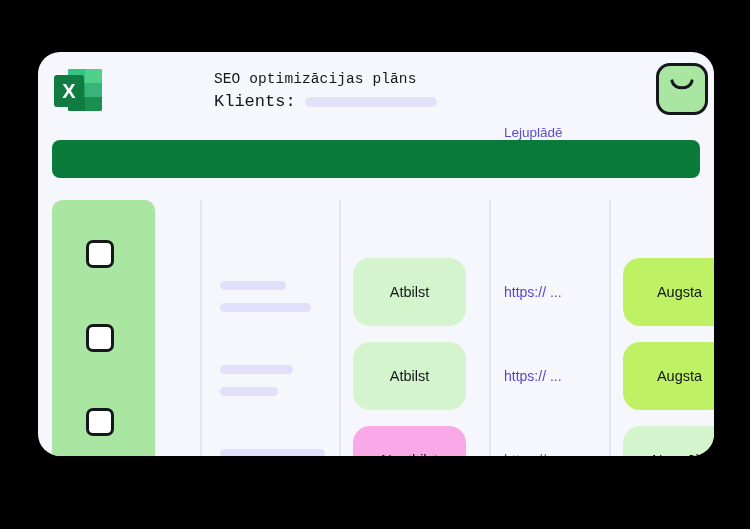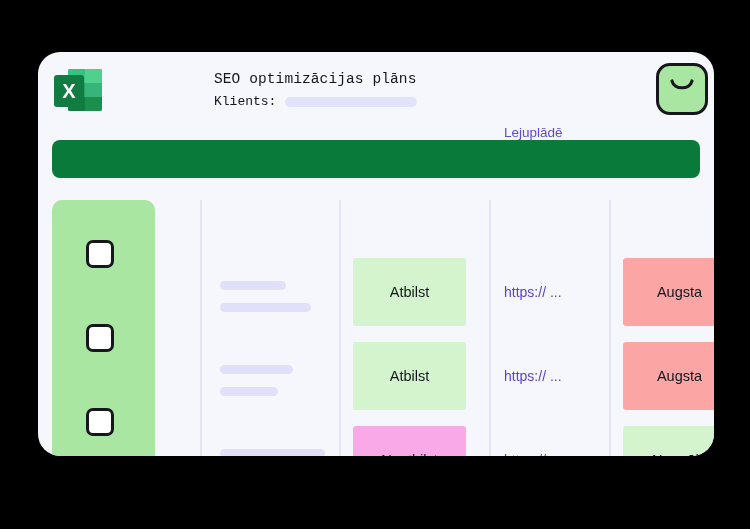--- a/index.html
+++ b/index.html
@@ -96,21 +96,21 @@
     color: #14161c;
     line-height: 19px;
     letter-spacing: .1px;
   }
   .klients-row {
     display: flex;
     align-items: center;
     margin-top: 3px;
   }
   .klients-label {
-    font-size: 13px;
+    font-size: 17px;
     color: #14161c;
     line-height: 19px;
   }
   .klients-bar {
     margin-left: 9px;
     width: 132px;
     height: 10px;
     border-radius: 5px;
     background: #e3e2fb;
   }
@@ -197,31 +197,31 @@
     height: 9px;
     border-radius: 5px;
     background: #e1e0fb;
   }
 
   
   .badge {
     position: absolute;
     width: 113px;
     height: 68px;
-    border-radius: 3px;
+    border-radius: 17px;
     display: flex;
     align-items: center;
     justify-content: center;
     font-size: 14.5px;
     color: #14161c;
     cursor: pointer;
   }
   .badge.green { background: #d4f4cd; }
   .badge.pink  { background: #f9a8e8; }
-  .badge.purple{ background: #fca5a5; }
+  .badge.purple{ background: #bef264; }
 
   
   .url-cell {
     position: absolute;
     color: #5b3fd6;
     font-size: 14px;
     cursor: pointer;
   }
 </style>
 </head>

